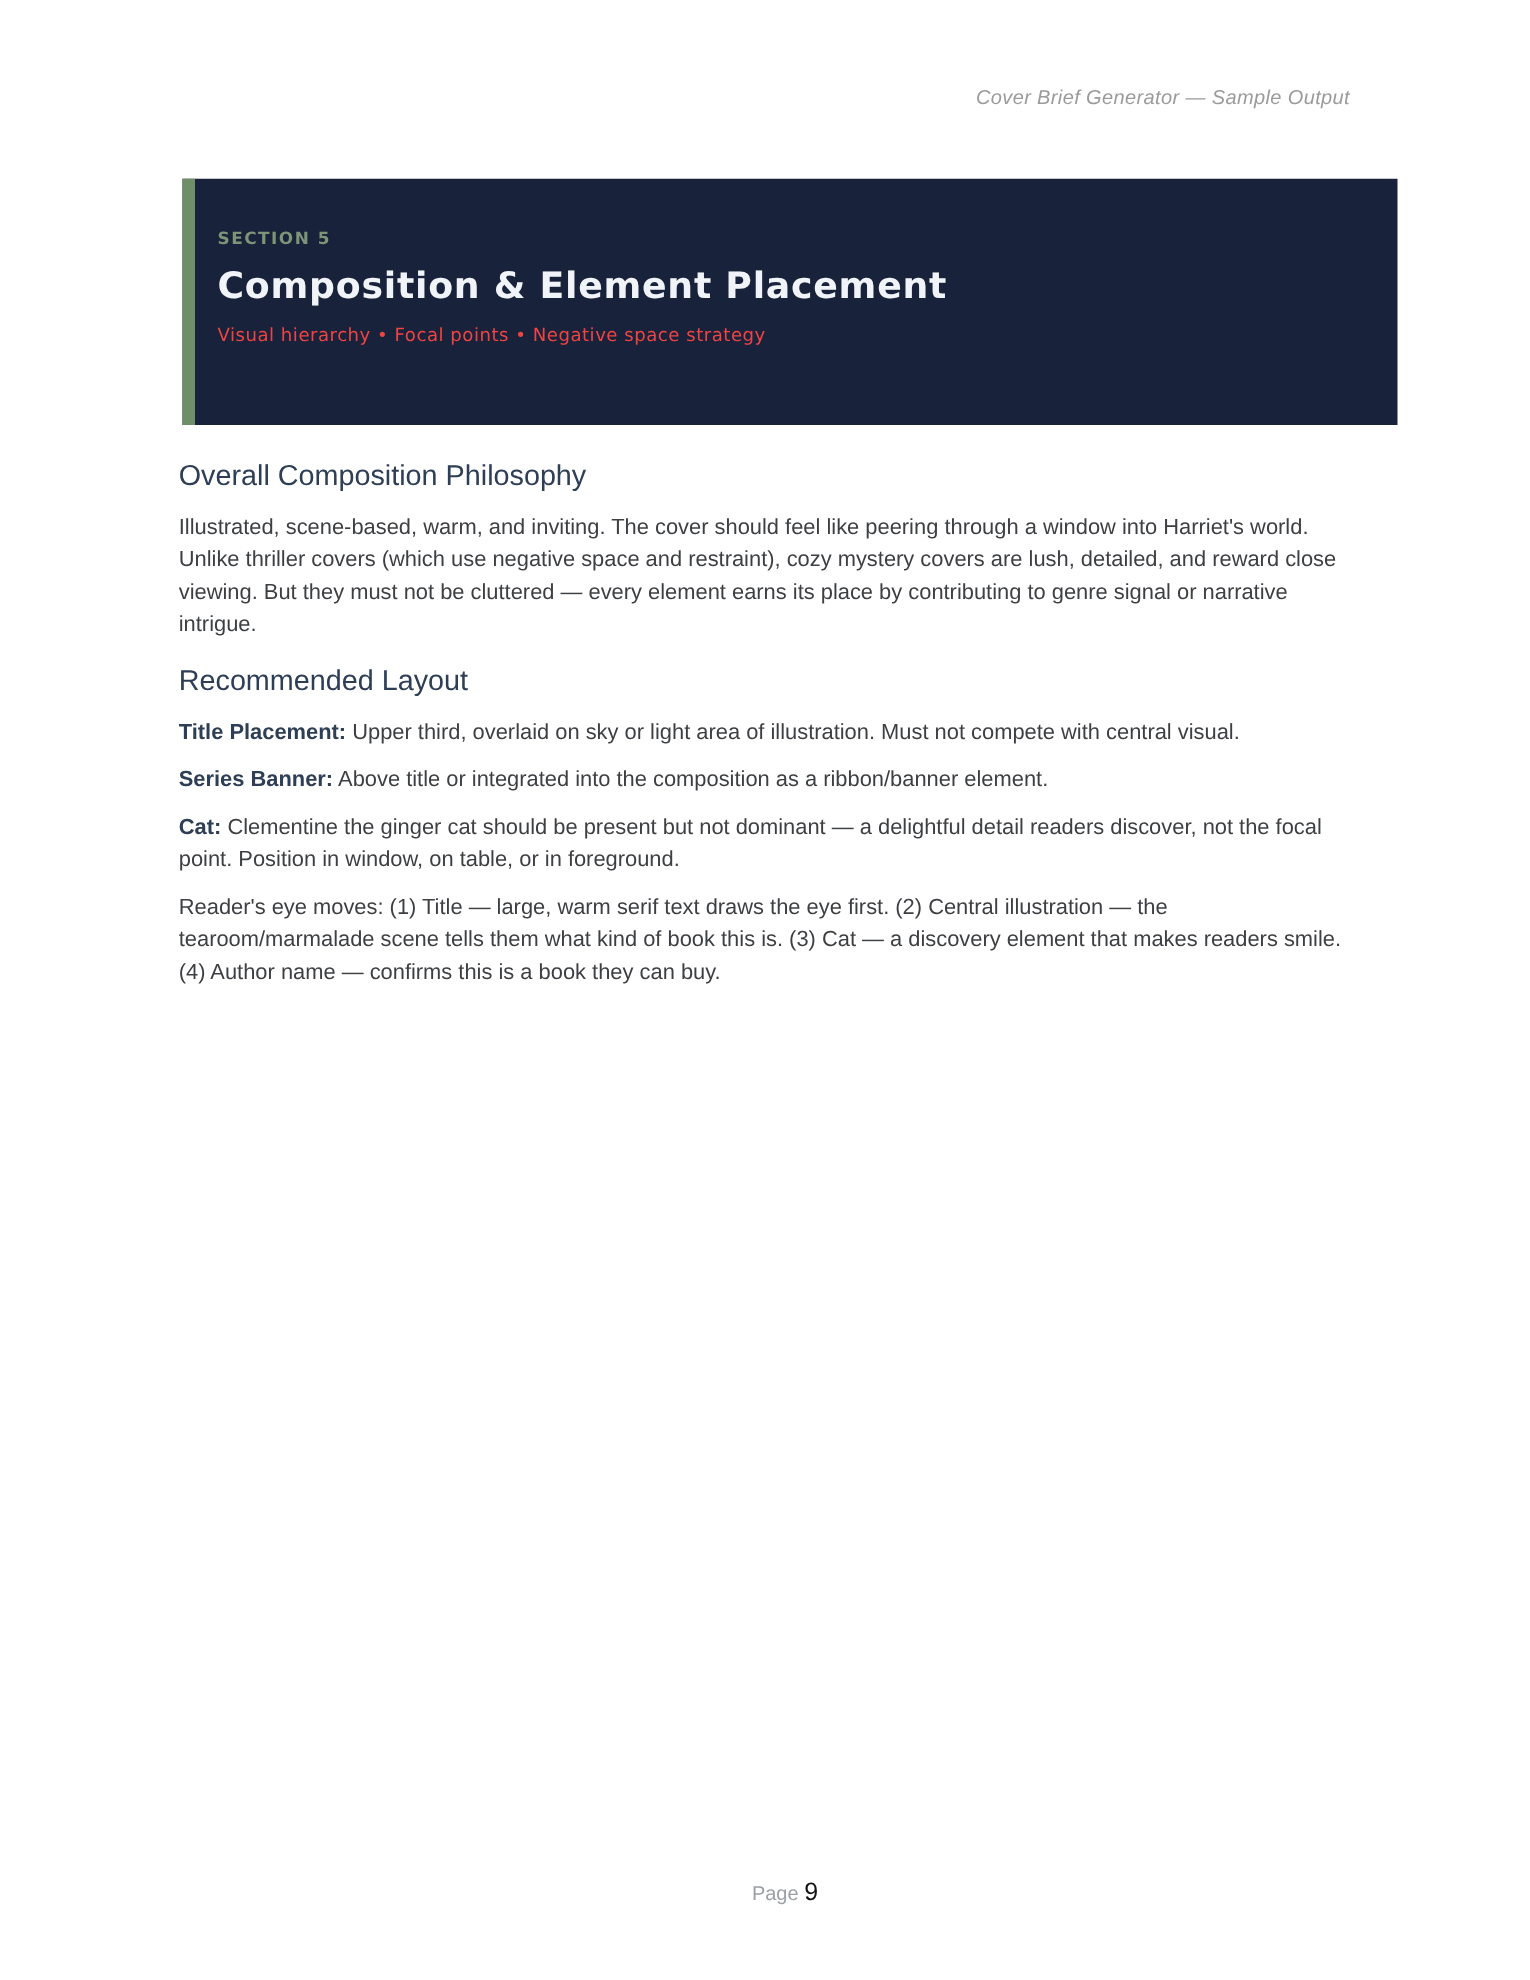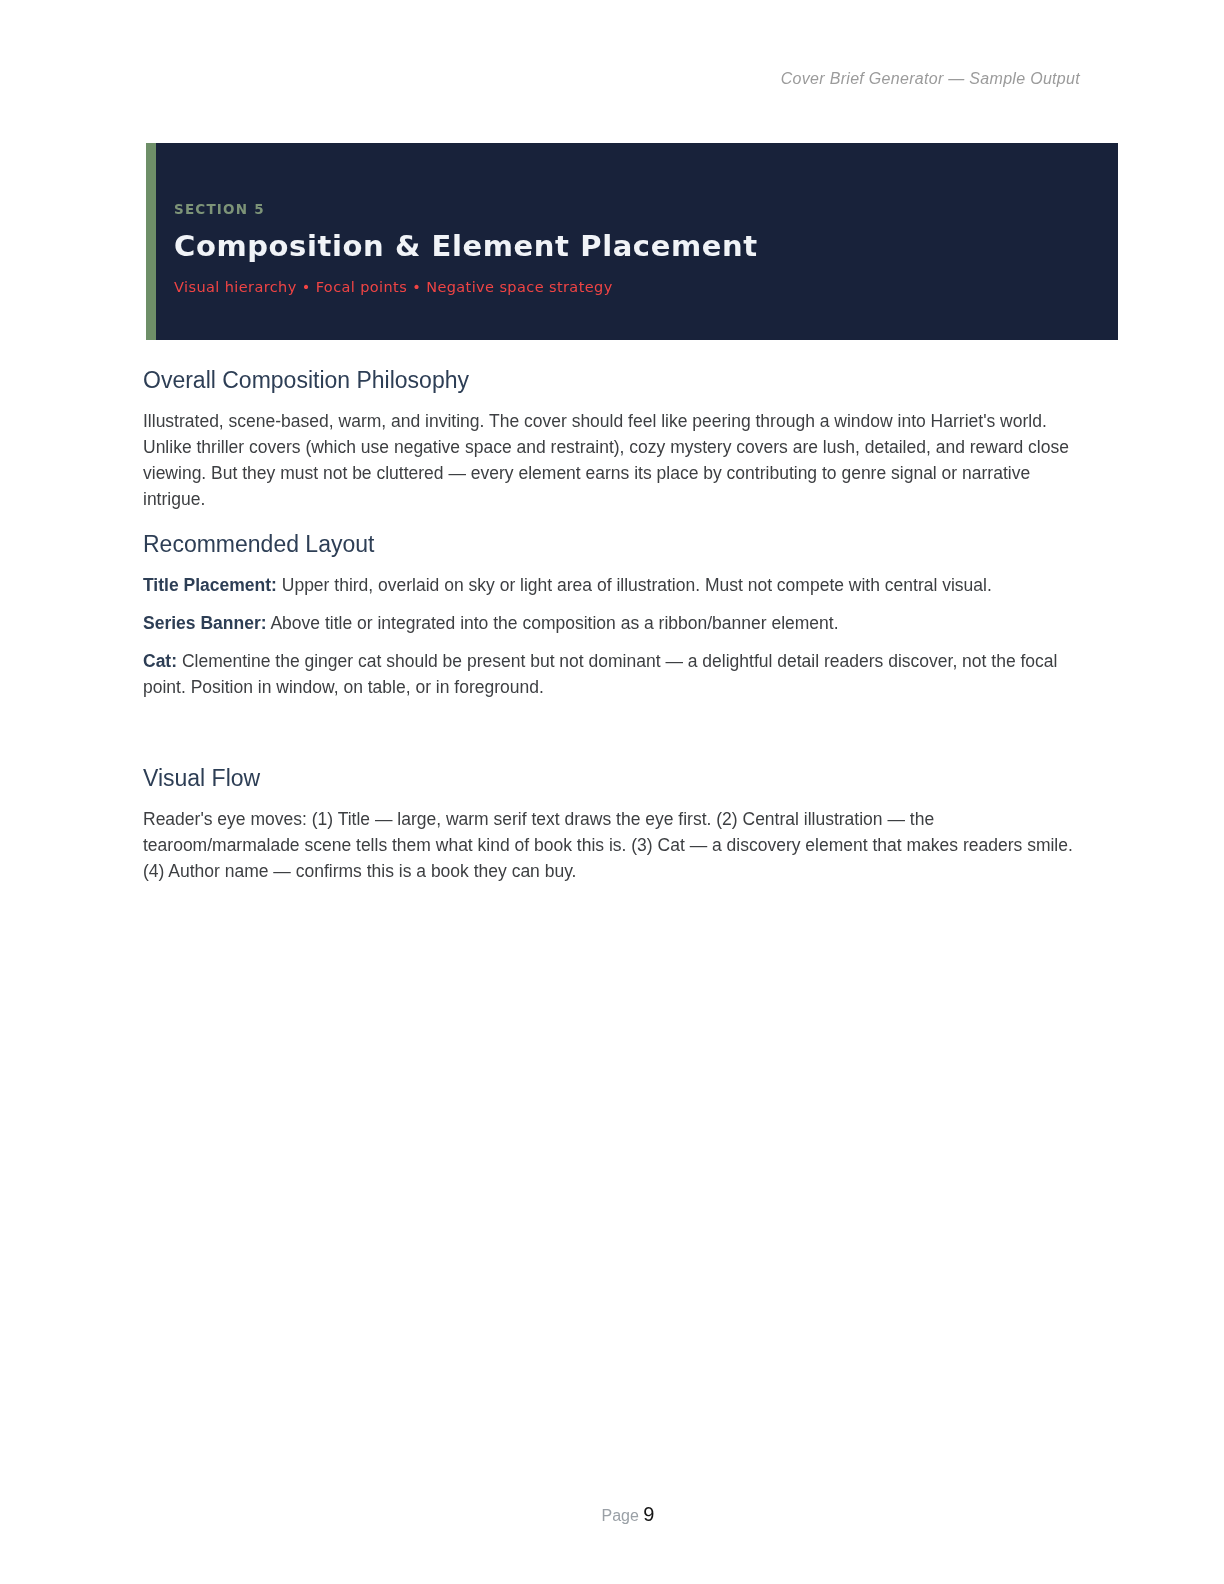--- a/index.html
+++ b/index.html
@@ -21,21 +21,21 @@
     letter-spacing: 0.3px;
     margin-left: 24px;
   }
   
   .banner {
     position: absolute; left: 146px; top: 143px;
     width: 972px; height: 197px;
     background: #18223a;
     border-left: 10px solid #6e8f68;
   }
-  .banner-content { padding: 58px 30px 0 18px; }
+  .banner-content { padding: 40px 30px 0 18px; }
   .banner-eyebrow {
     font-family: "DejaVu Sans", sans-serif;
     font-size: 13.5px; font-weight: bold;
     color: #7d9478; letter-spacing: 1.2px;
   }
   .banner-title {
     margin-top: 14px;
     font-family: "DejaVu Sans", sans-serif;
     font-size: 29px; font-weight: bold;
     color: #f0f3f7; letter-spacing: 0.6px;
@@ -108,21 +108,20 @@
         <span class="plabel">Series Banner:</span>
         <span>Above title or integrated into the composition as a ribbon/banner element.</span>
       </p>
       <p class="para">
         <span class="plabel">Cat:</span>
         <span>Clementine the ginger cat should be present but not dominant — a delightful detail readers discover, not the focal point. Position in window, on table, or in foreground.</span>
       </p>
     </div>
 
     <div class="section space-above">
-      <div class="section-heading">Visual Flow</div>
       <p class="para">
         <span>Reader's eye moves: (1) Title — large, warm serif text draws the eye first. (2) Central illustration — the tearoom/marmalade scene tells them what kind of book this is. (3) Cat — a discovery element that makes readers smile. (4) Author name — confirms this is a book they can buy.</span>
       </p>
     </div>
 
   </div>
 
   <div class="page-footer">
     <span class="footer-label">Page</span>
     <span class="footer-number">9</span>

